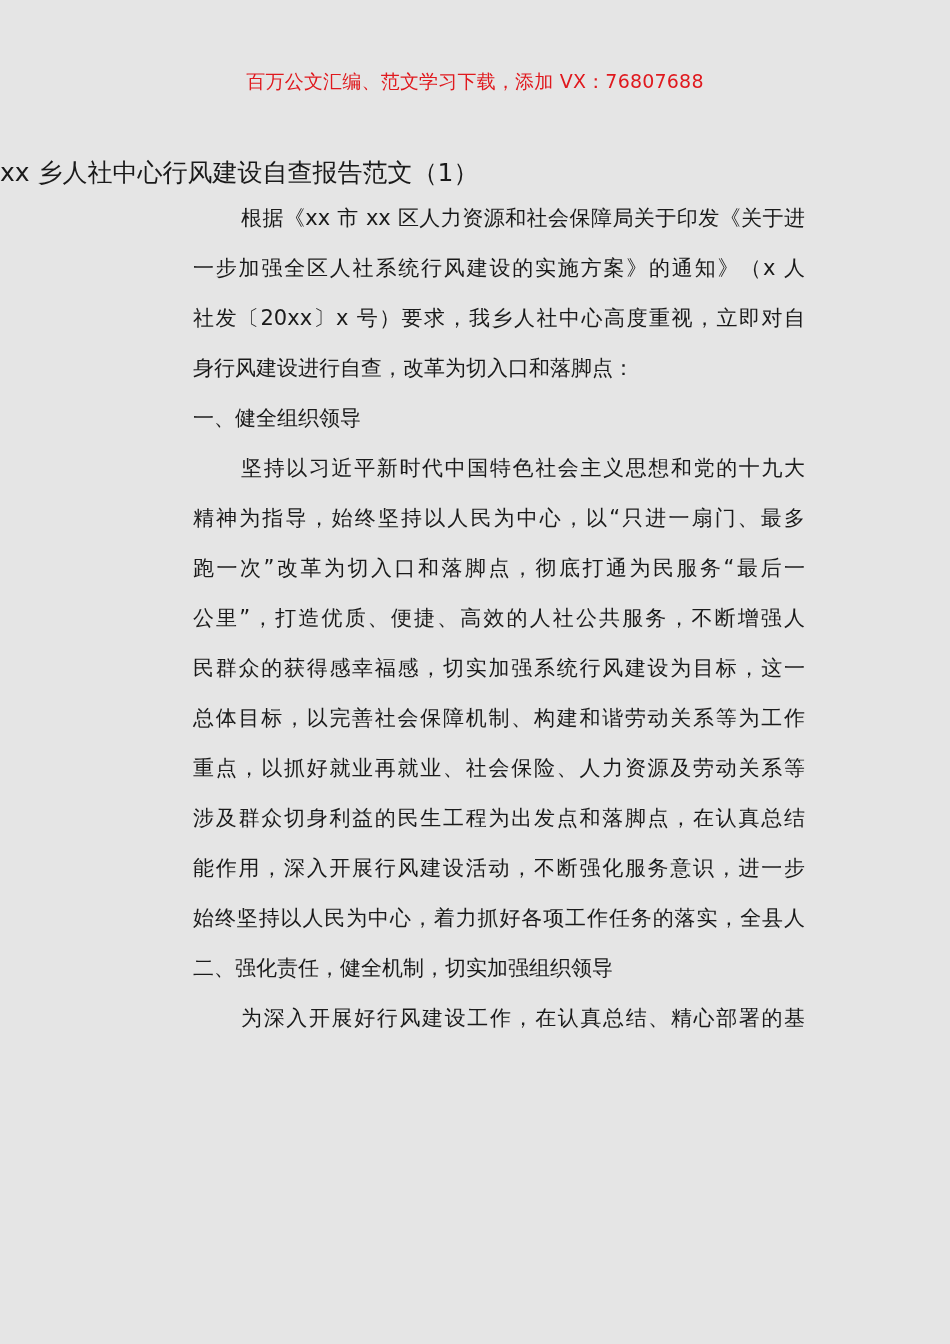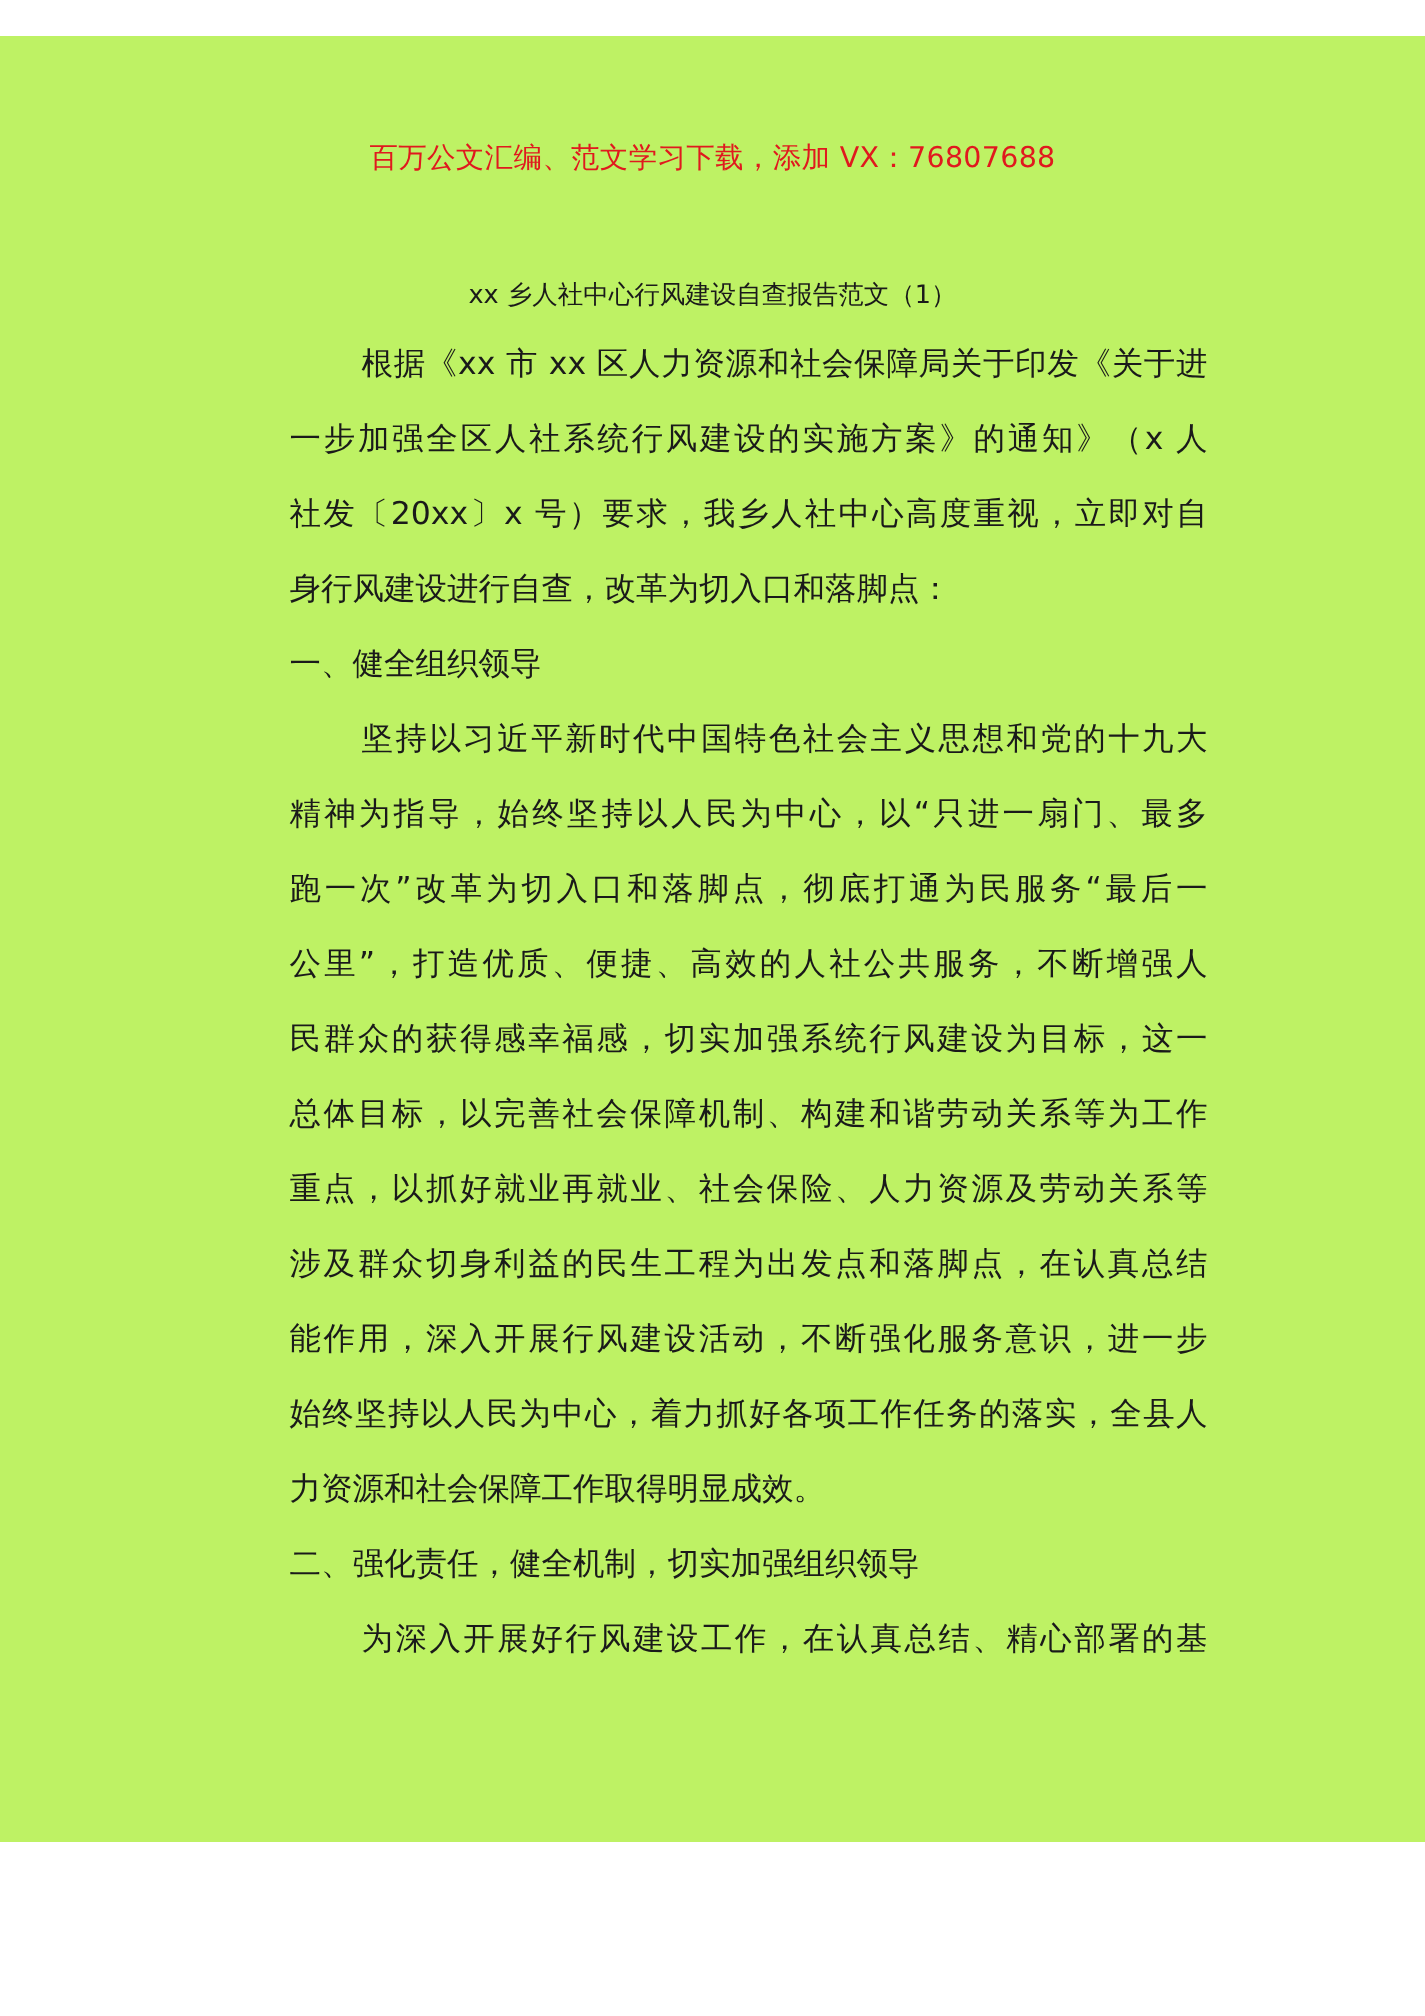--- a/index.html
+++ b/index.html
@@ -13,42 +13,41 @@
       position: relative;
       overflow: hidden;
       font-family: "DejaVu Sans", "Liberation Sans", sans-serif;
       color: #1a1a1a;
     }
     .page {
       position: absolute;
       left: 0;
       top: 0;
       width: 950px;
-      height: 1204px;
-      background: #bef264;
-      margin-top: 24px;
+      height: 1344px;
+      background: #e5e5e5;
     }
     .header-banner {
       position: absolute;
       top: 66px;
       left: 0;
       width: 950px;
       text-align: center;
       font-size: 19px;
       line-height: 30px;
       color: #e0191e;
       letter-spacing: 0.2px;
     }
     .doc-title {
       position: absolute;
       top: 157px;
       left: 0;
       width: 950px;
-      text-align: center;
-      font-size: 17px;
+      text-align: left;
+      font-size: 25px;
       line-height: 32px;
       color: #1a1a1a;
     }
     .body {
       position: absolute;
       top: 193px;
       left: 145px;
       width: 660px;
     }
     .para {
@@ -107,21 +106,20 @@
       <span class="line first">坚持以习近平新时代中国特色社会主义思想和党的十九大</span>
       <span class="line">精神为指导，始终坚持以人民为中心，以“只进一扇门、最多</span>
       <span class="line">跑一次”改革为切入口和落脚点，彻底打通为民服务“最后一</span>
       <span class="line">公里”，打造优质、便捷、高效的人社公共服务，不断增强人</span>
       <span class="line">民群众的获得感幸福感，切实加强系统行风建设为目标，这一</span>
       <span class="line">总体目标，以完善社会保障机制、构建和谐劳动关系等为工作</span>
       <span class="line">重点，以抓好就业再就业、社会保险、人力资源及劳动关系等</span>
       <span class="line">涉及群众切身利益的民生工程为出发点和落脚点，在认真总结</span>
       <span class="line">能作用，深入开展行风建设活动，不断强化服务意识，进一步</span>
       <span class="line">始终坚持以人民为中心，着力抓好各项工作任务的落实，全县人</span>
-      <span class="line last">力资源和社会保障工作取得明显成效。</span>
     </div>
 
     <div class="heading">二、强化责任，健全机制，切实加强组织领导</div>
 
     <div class="para">
       <span class="line first">为深入开展好行风建设工作，在认真总结、精心部署的基</span>
     </div>
 
   </div>
 </div>

